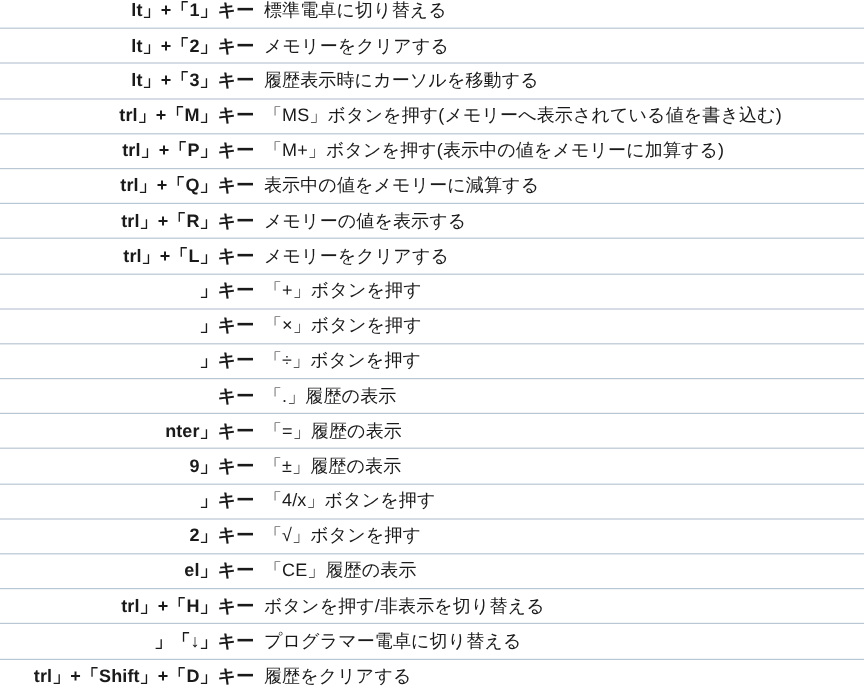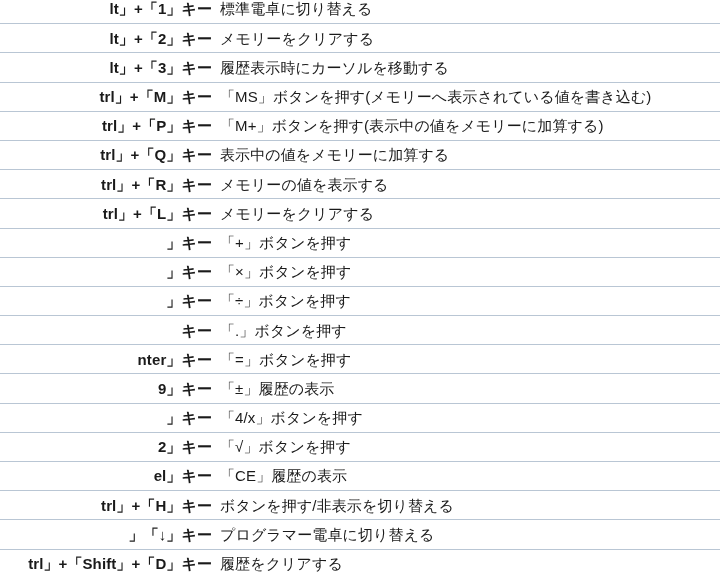--- a/index.html
+++ b/index.html
@@ -83,21 +83,21 @@
         <tr>
           <td class="key-cell">trl」+「M」キー</td>
           <td class="desc-cell">「MS」ボタンを押す(メモリーへ表示されている値を書き込む)</td>
         </tr>
         <tr>
           <td class="key-cell">trl」+「P」キー</td>
           <td class="desc-cell">「M+」ボタンを押す(表示中の値をメモリーに加算する)</td>
         </tr>
         <tr>
           <td class="key-cell">trl」+「Q」キー</td>
-          <td class="desc-cell">表示中の値をメモリーに加算する</td>
+          <td class="desc-cell">表示中の値をメモリーに減算する</td>
         </tr>
         <tr>
           <td class="key-cell">trl」+「R」キー</td>
           <td class="desc-cell">メモリーの値を表示する</td>
         </tr>
         <tr>
           <td class="key-cell">trl」+「L」キー</td>
           <td class="desc-cell">メモリーをクリアする</td>
         </tr>
         <tr>
@@ -107,25 +107,25 @@
         <tr>
           <td class="key-cell">」キー</td>
           <td class="desc-cell">「×」ボタンを押す</td>
         </tr>
         <tr>
           <td class="key-cell">」キー</td>
           <td class="desc-cell">「÷」ボタンを押す</td>
         </tr>
         <tr>
           <td class="key-cell">キー</td>
-          <td class="desc-cell">「.」ボタンを押す</td>
+          <td class="desc-cell">「.」履歴の表示</td>
         </tr>
         <tr>
           <td class="key-cell">nter」キー</td>
-          <td class="desc-cell">「=」ボタンを押す</td>
+          <td class="desc-cell">「=」履歴の表示</td>
         </tr>
         <tr>
           <td class="key-cell">9」キー</td>
           <td class="desc-cell">「±」履歴の表示</td>
         </tr>
         <tr>
           <td class="key-cell">」キー</td>
           <td class="desc-cell">「4/x」ボタンを押す</td>
         </tr>
         <tr>

